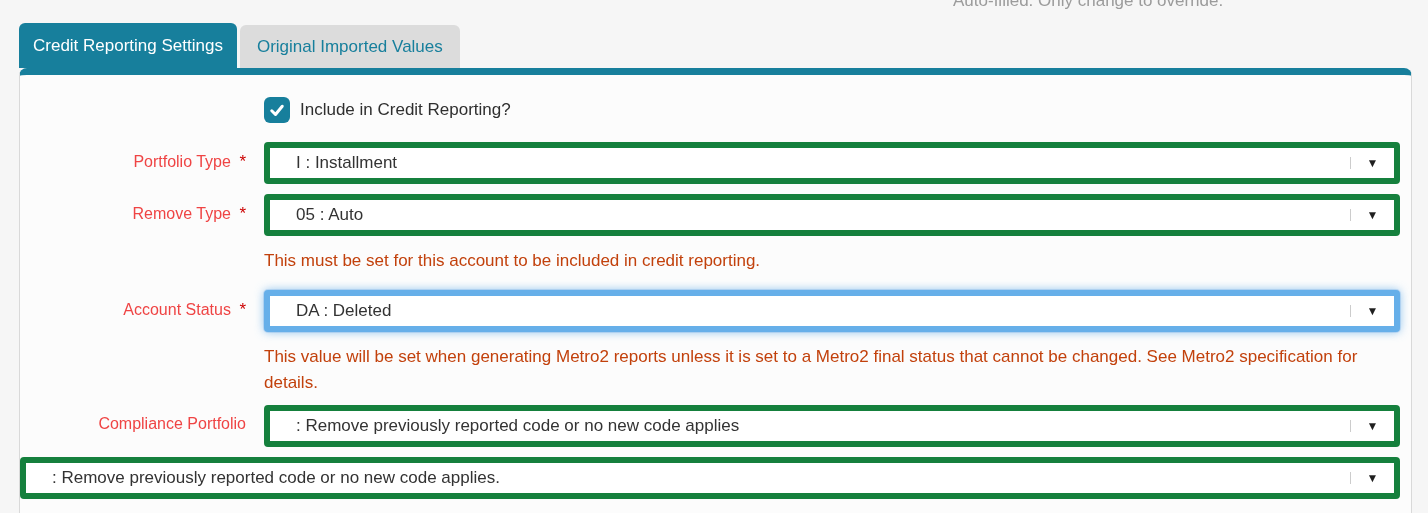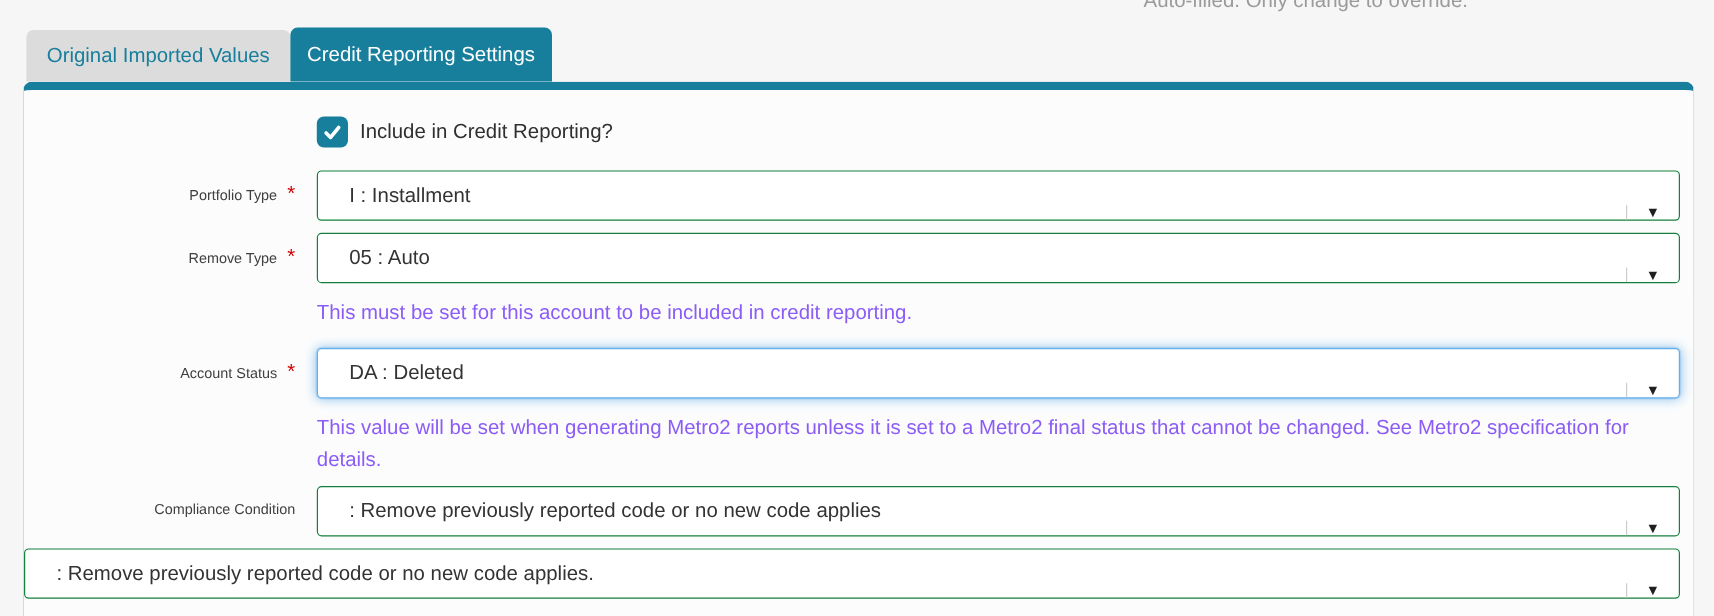--- a/index.html
+++ b/index.html
@@ -73,41 +73,41 @@
   }
   .label-col {
     width: 244px;
     box-sizing: border-box;
     padding-right: 18px;
     padding-top: 10px;
     text-align: right;
     flex: none;
   }
   .field-label {
-    font-size: 12px;
-    color: #404040;
+    font-size: 16px;
+    color: #ef4444;
   }
   .required-asterisk {
     color: #cc0000;
     font-size: 17px;
     margin-left: 4px;
   }
   .field-col {
     flex: 1;
     margin-right: 11px;
     min-width: 0;
   }
   .select {
     box-sizing: border-box;
     height: 42px;
     background: #ffffff;
-    border: 1px solid #15803d;
+    border: 6px solid #15803d;
     border-radius: 4px;
     display: flex;
-    align-items: flex-end;
+    align-items: center;
     cursor: pointer;
   }
   .select.focused {
     border-color: #66afe9;
     box-shadow: 0 0 0 1px rgba(130,180,233,0.35), 0 0 10px rgba(102,175,233,0.75);
   }
   .select-value {
     flex: 1;
     line-height: 40px;
     padding-left: 26px;
@@ -124,21 +124,21 @@
     align-items: center;
     justify-content: center;
   }
   .select-arrow-box .arrow-glyph {
     font-size: 12px;
     color: #1f1f1f;
     line-height: 1;
   }
   .help-text {
     font-size: 17px;
-    color: #8b5cf6;
+    color: #c2410c;
     line-height: 26px;
     margin-top: 12px;
   }
   .row-gap-sm { margin-top: 10px; }
   .row-gap-md { margin-top: 16px; }
   .row-gap-xs { margin-top: 9px; }
   .checkbox-row {
     display: flex;
     align-items: center;
     margin-left: 244px;
@@ -160,22 +160,22 @@
     font-size: 17px;
     color: #2f2f2f;
   }
 </style>
 </head>
 <body>
 
 <div class="top-note">Auto-filled. Only change to override.</div>
 
 <div class="tabs">
+  <div class="tab active">Credit Reporting Settings</div>
   <div class="tab inactive">Original Imported Values</div>
-  <div class="tab active">Credit Reporting Settings</div>
 </div>
 
 <div class="panel">
   <div class="panel-content">
 
     <div class="checkbox-row">
       <div class="checkbox">
         <svg width="18" height="18" viewBox="0 0 24 24">
           <polyline points="5,13 10,18 19,7" fill="none" stroke="#ffffff" stroke-width="4" stroke-linecap="round" stroke-linejoin="round"></polyline>
         </svg>
@@ -227,21 +227,21 @@
         <span class="select-arrow-box">
           <span class="arrow-glyph">▼</span>
         </span>
       </div>
       <div class="help-text">This value will be set when generating Metro2 reports unless it is set to a Metro2 final status that cannot be changed. See Metro2 specification for details.</div>
     </div>
   </div>
 
   <div class="form-row row-gap-xs">
     <div class="label-col">
-      <span class="field-label">Compliance Condition</span>
+      <span class="field-label">Compliance Portfolio</span>
       
     </div>
     <div class="field-col">
       <div class="select">
         <span class="select-value">: Remove previously reported code or no new code applies</span>
         <span class="select-arrow-box">
           <span class="arrow-glyph">▼</span>
         </span>
       </div>
 

